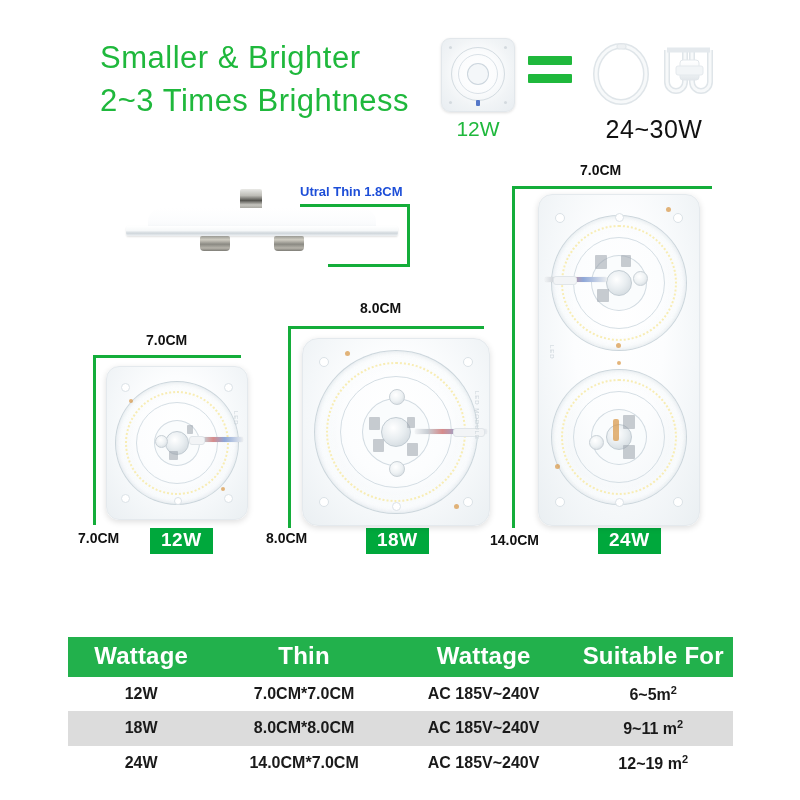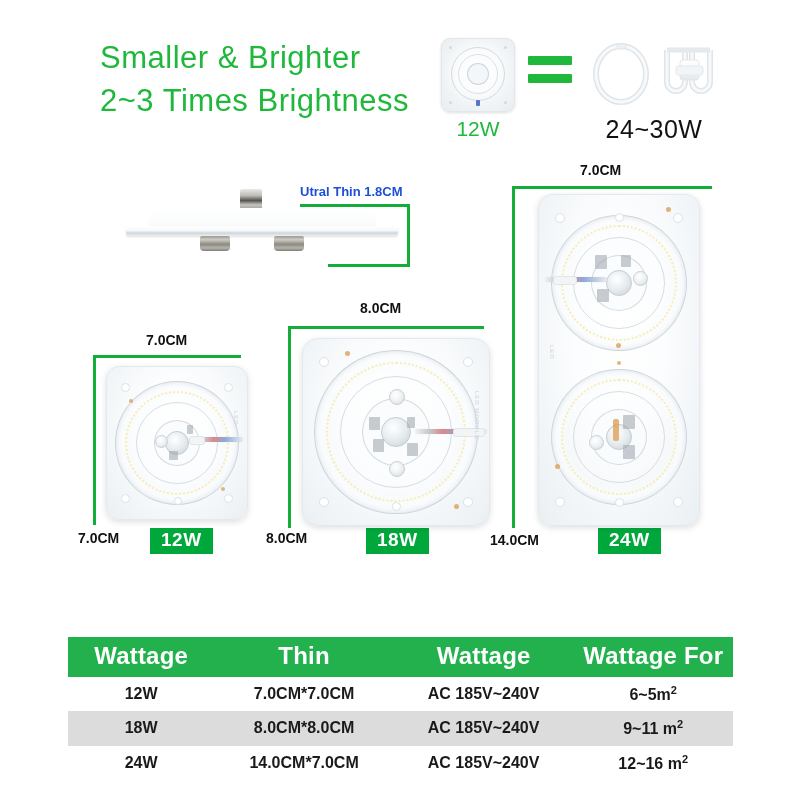--- a/index.html
+++ b/index.html
@@ -355,36 +355,36 @@
     <div class="mark" style="left:10px;top:150px;writing-mode:vertical-rl;">LED</div>
   </div>
 </div>
 
 <table id="spec-table">
   <thead>
     <tr>
       <th style="width:22%">Wattage</th>
       <th style="width:27%">Thin</th>
       <th style="width:27%">Wattage</th>
-      <th style="width:24%">Wattage For</th>
+      <th style="width:24%">Suitable For</th>
     </tr>
   </thead>
   <tbody>
     <tr>
       <td>12W</td>
       <td>7.0CM*7.0CM</td>
       <td>AC 185V~240V</td>
       <td><span>6~5m</span><span class="sup">2</span></td>
     </tr>
     <tr class="alt">
       <td>18W</td>
       <td>8.0CM*8.0CM</td>
       <td>AC 185V~240V</td>
       <td><span>9~11 m</span><span class="sup">2</span></td>
     </tr>
     <tr>
       <td>24W</td>
       <td>14.0CM*7.0CM</td>
       <td>AC 185V~240V</td>
-      <td><span>12~16 m</span><span class="sup">2</span></td>
+      <td><span>12~19 m</span><span class="sup">2</span></td>
     </tr>
   </tbody>
 </table>
 
 </body></html>

